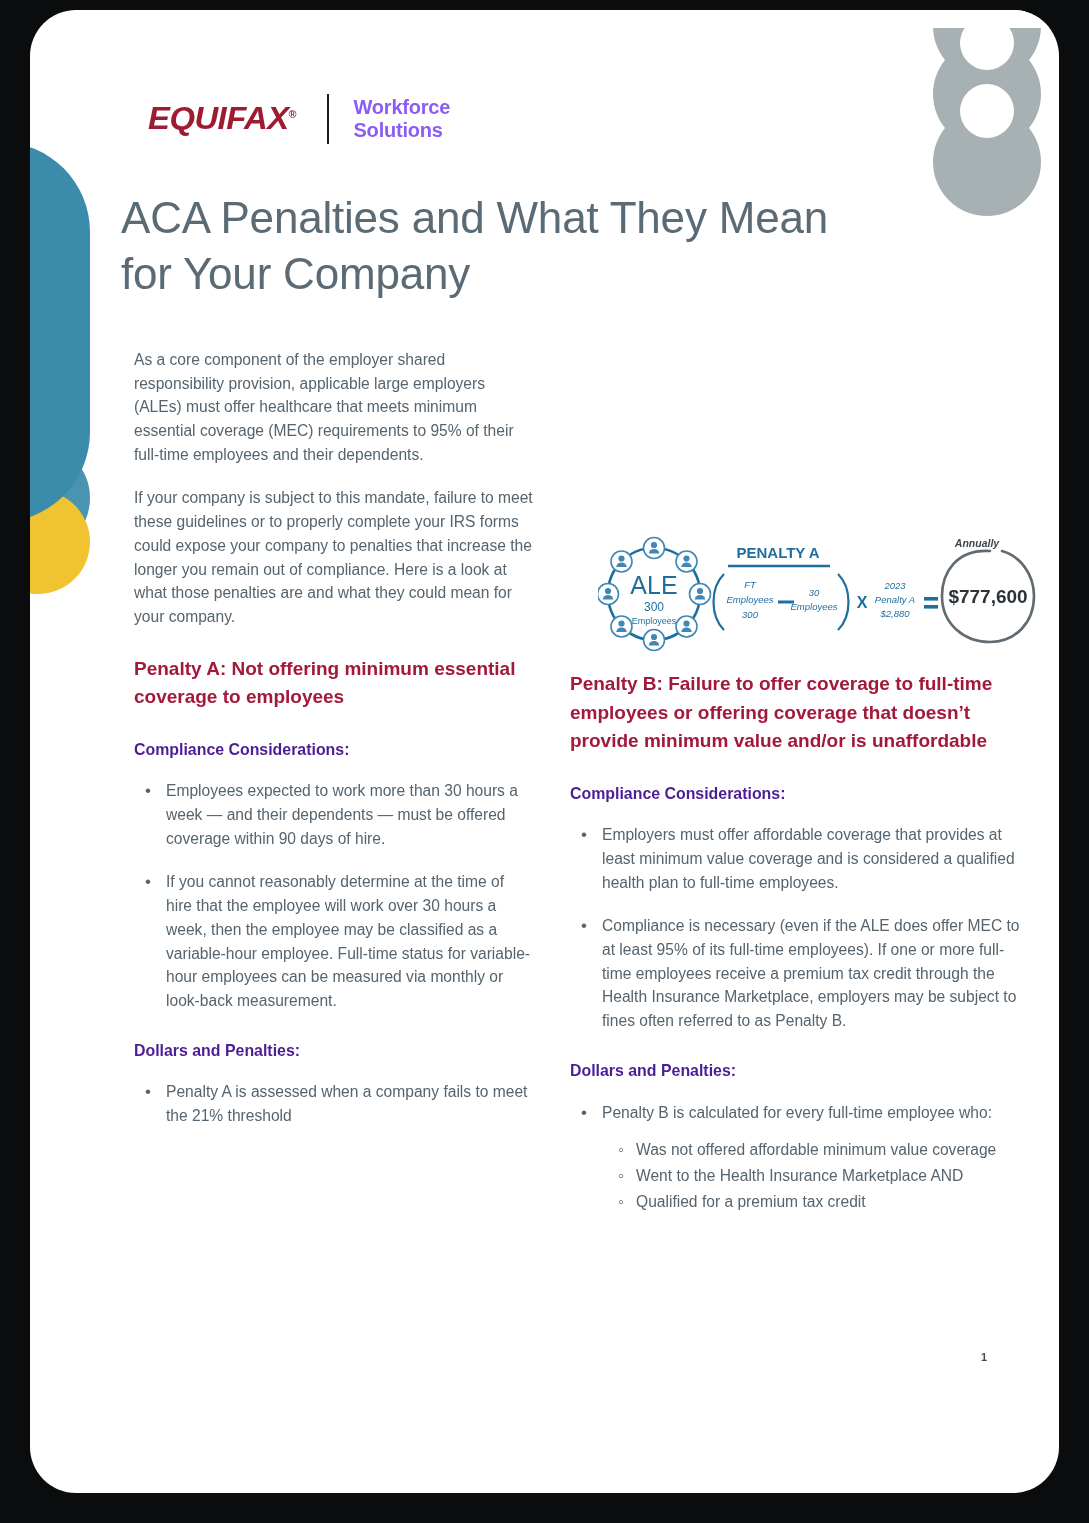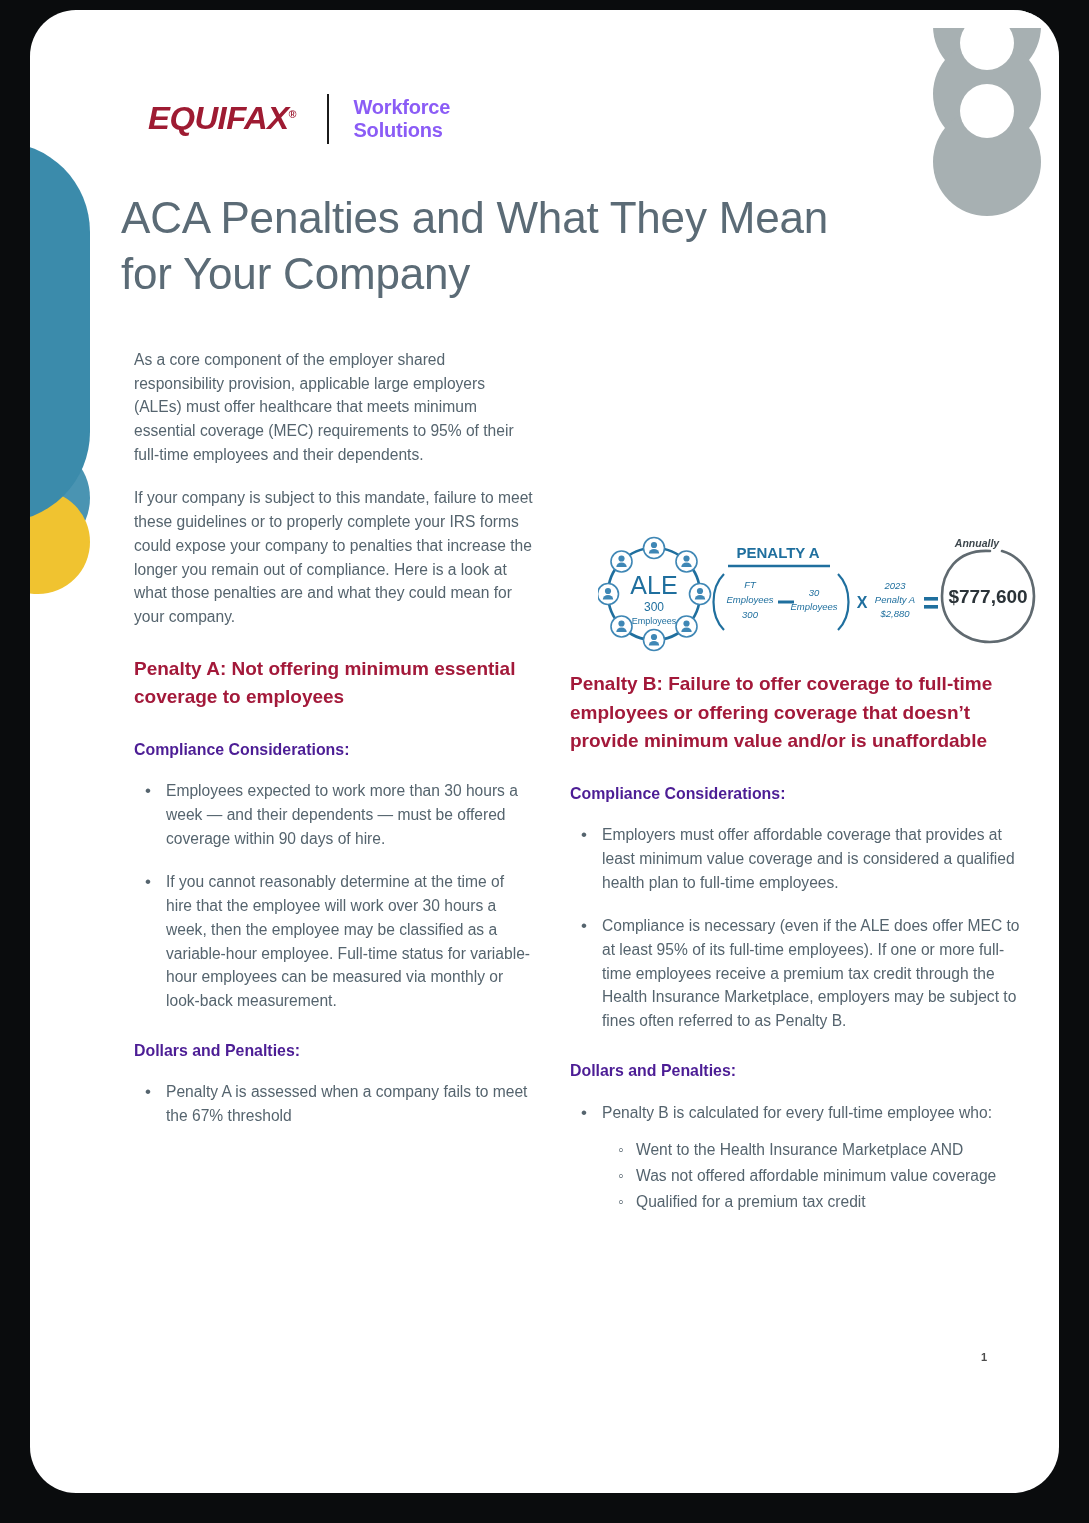--- a/index.html
+++ b/index.html
@@ -229,21 +229,21 @@
 
     <h3 class="h-red">Penalty A: Not offering minimum essential coverage to employees</h3>
     <h3 class="h-blue">Compliance Considerations:</h3>
     <ul class="bullets">
       <li>Employees expected to work more than 30 hours a week — and their dependents — must be offered coverage within 90 days of hire.</li>
       <li>If you cannot reasonably determine at the time of hire that the employee will work over 30 hours a week, then the employee may be classified as a variable-hour employee. Full-time status for variable-hour employees can be measured via monthly or look-back measurement.</li>
     </ul>
 
     <h3 class="h-blue">Dollars and Penalties:</h3>
     <ul class="bullets">
-      <li>Penalty A is assessed when a company fails to meet the 67% threshold</li>
+      <li>Penalty A is assessed when a company fails to meet the 21% threshold</li>
     </ul>
   </div>
 
 
   <div class="infographic">
     <svg width="440" height="128" viewBox="0 0 440 128" xmlns="http://www.w3.org/2000/svg">
       <g fill="none" stroke="#1f6f9e" stroke-width="2.6">
 
         <circle cx="56" cy="64" r="46"></circle>
       </g>
@@ -332,22 +332,22 @@
     <ul class="bullets">
       <li>Employers must offer affordable coverage that provides at least minimum value coverage and is considered a qualified health plan to full-time employees.</li>
       <li>Compliance is necessary (even if the ALE does offer MEC to at least 95% of its full-time employees). If one or more full-time employees receive a premium tax credit through the Health Insurance Marketplace, employers may be subject to fines often referred to as Penalty B.</li>
     </ul>
 
     <h3 class="h-blue">Dollars and Penalties:</h3>
     <ul class="bullets">
       <li>
         <span>Penalty B is calculated for every full-time employee who:</span>
         <ul class="subbullets">
+          <li>Was not offered affordable minimum value coverage</li>
           <li>Went to the Health Insurance Marketplace AND</li>
-          <li>Was not offered affordable minimum value coverage</li>
           <li>Qualified for a premium tax credit</li>
         </ul>
       </li>
     </ul>
   </div>
 
   <div class="pagenum">1</div>
 </div>
 
 </body></html>

